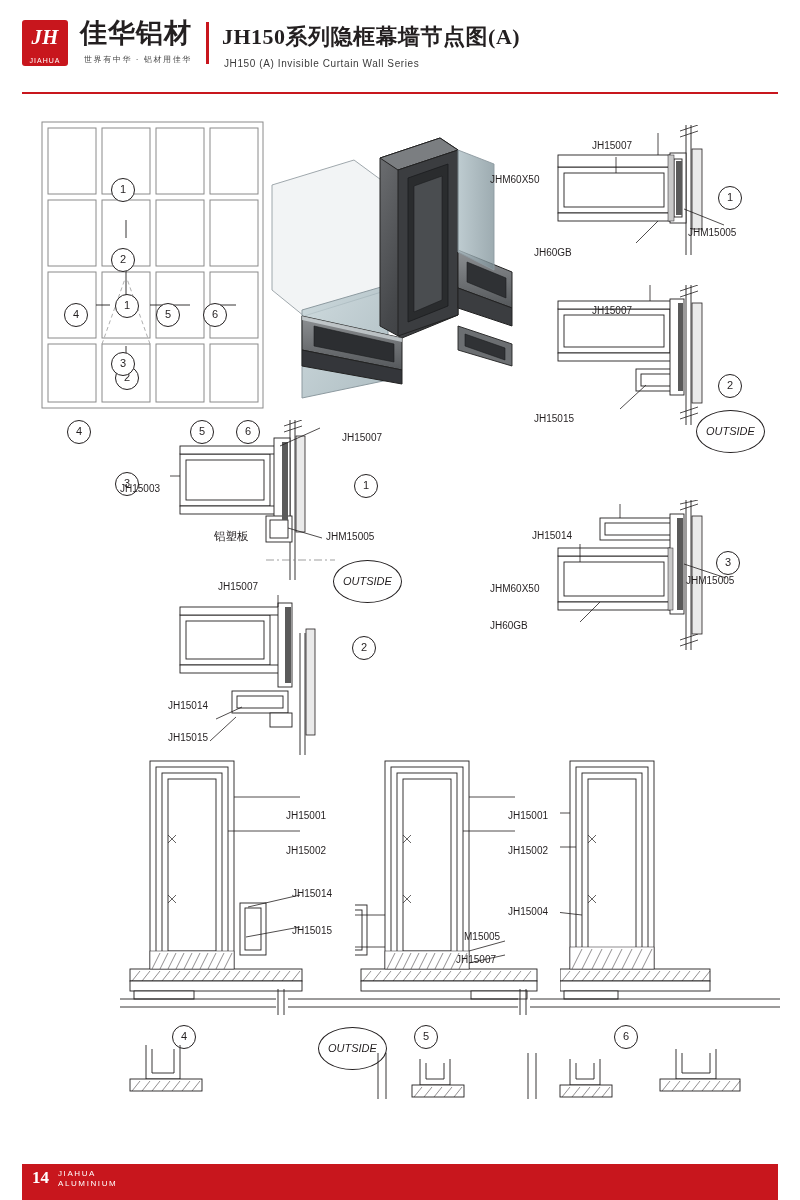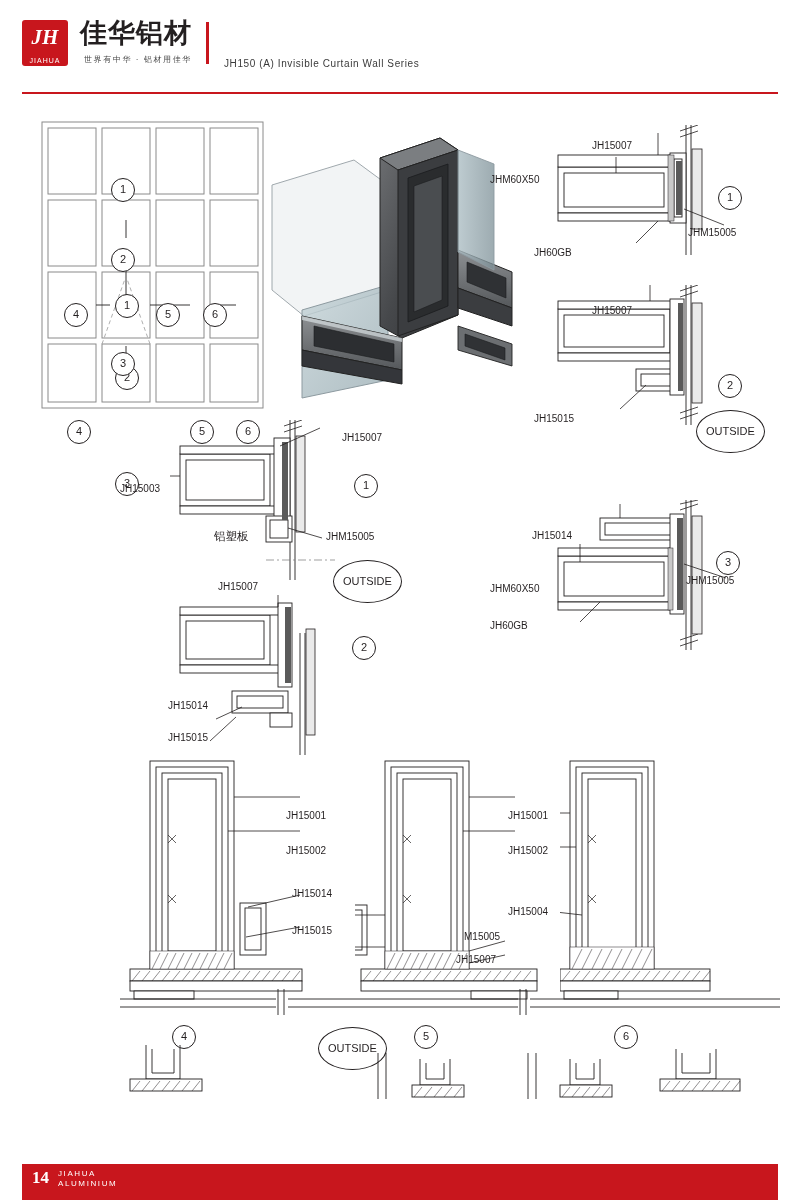--- a/index.html
+++ b/index.html
@@ -164,38 +164,40 @@
   .oval {
     position: absolute;
     border: 1px solid #231f20;
     border-radius: 50%;
     font-size: 11px;
     text-align: center;
     background: #fff;
     color: #231f20;
     padding: 14px 9px;
     line-height: 13px;
+    font-style: italic;
   }
   .region { position: absolute; }
 </style>
 </head>
 <body>
 
 <div class="header">
   <div class="logo-block">
     <div class="logo-mark">
       <div class="glyph">JH</div>
       <div class="sub">JIAHUA</div>
     </div>
     <div class="logo-text">
       <div class="logo-cn">佳华铝材</div>
       <div class="logo-slogan">世界有中华  ·  铝材用佳华</div>
     </div>
   </div>
   <div class="header-divider"></div>
+  <div class="title-cn">JH150系列隐框幕墙节点图(A)</div>
   <div class="title-en">JH150 (A)  Invisible  Curtain  Wall  Series</div>
   <div class="header-rule"></div>
 </div>
 
 <div class="region" style="left:40px; top:120px; width:225px; height:290px;">
   <svg width="225" height="290" viewBox="0 0 225 290">
     <g fill="none" stroke="#8a8a8a" stroke-width="1">
       <rect x="2" y="2" width="221" height="286" fill="#ffffff"></rect>
 
       <rect x="8" y="8" width="48" height="66"></rect>

